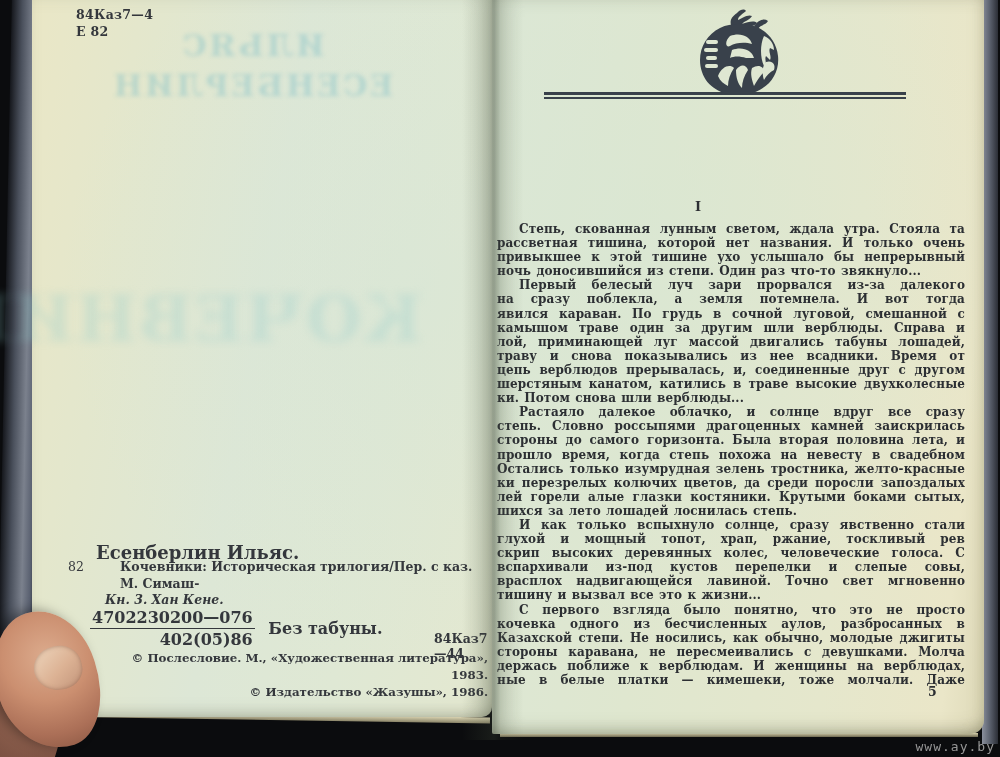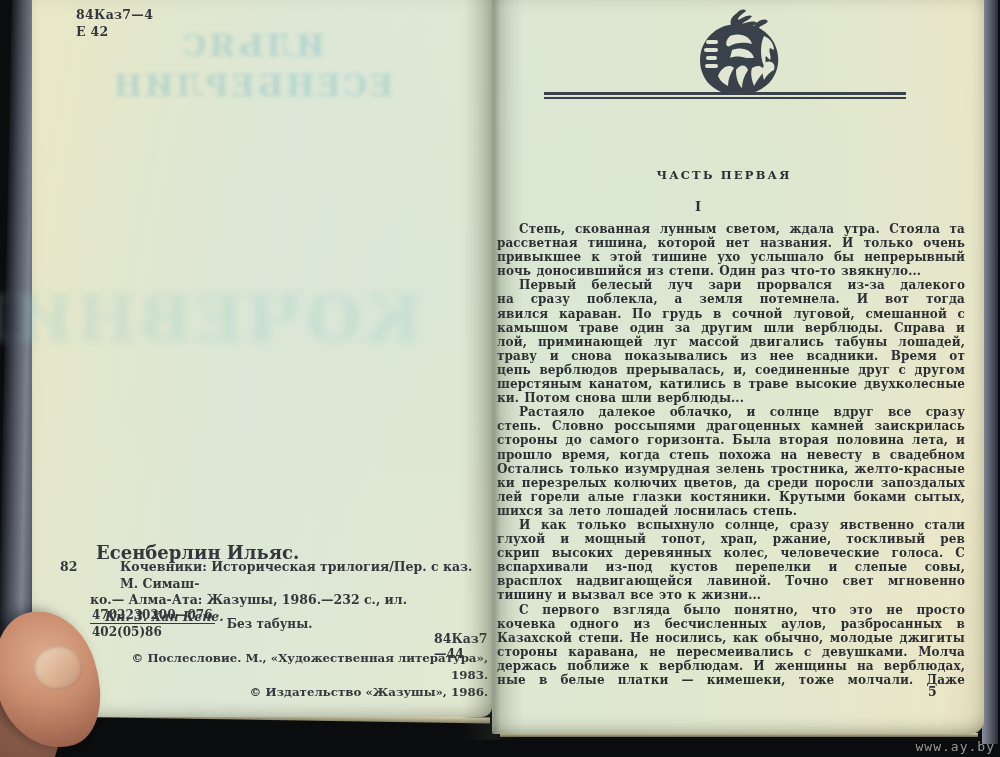--- a/index.html
+++ b/index.html
@@ -55,25 +55,25 @@
   
   .ink{color:#2c2f33;}
   .left-ink{color:#34373c;}
 
   
   .lib-code{position:absolute;left:44px;top:6px;font-size:12.5px;font-weight:bold;line-height:17px;letter-spacing:0.3px;}
   .ghost{position:absolute;transform:scaleX(-1);color:rgba(126,191,198,0.42);filter:blur(2px);font-weight:bold;text-align:center;}
   .ghost-1{left:70px;top:26px;width:300px;font-size:30px;line-height:40px;letter-spacing:3px;}
   .ghost-2{left:60px;top:280px;width:330px;font-size:64px;line-height:78px;letter-spacing:2px;color:rgba(140,200,202,0.26);filter:blur(4px);}
   .author-line{position:absolute;left:64px;top:542px;font-size:18px;font-weight:bold;}
-  .margin-code{position:absolute;left:28px;top:559px;font-size:12.5px;font-weight:bold;}
+  .margin-code{position:absolute;left:36px;top:559px;font-size:12.5px;font-weight:normal;}
   .bib{position:absolute;left:58px;top:559px;width:404px;font-size:12.5px;font-weight:bold;line-height:16.5px;}
   .bib .b1{padding-left:30px;}
   .bib .b3{padding-left:15px;font-style:italic;}
-  .index-block{position:absolute;left:58px;top:608px;font-size:12px;font-weight:bold;}
+  .index-block{position:absolute;left:58px;top:608px;font-size:16px;font-weight:bold;text-align:right;}
   .frac{display:inline-block;vertical-align:middle;}
   .frac .num{display:block;border-bottom:1.6px solid #34373c;padding:0 2px 1px 2px;}
   .frac .den{display:block;padding:1px 2px 0 2px;}
   .index-note{display:inline-block;vertical-align:middle;margin-left:8px;}
   .right-code{position:absolute;left:402px;top:631px;font-size:12.5px;font-weight:bold;}
   .copyright{position:absolute;right:4px;top:650px;width:380px;text-align:right;font-size:11.8px;font-weight:bold;line-height:17px;}
 
   
   .ornament-wrap{position:absolute;left:188px;top:6px;width:120px;height:96px;z-index:2;}
   .double-rule{position:absolute;left:52px;top:92px;width:362px;height:8px;z-index:1;}
@@ -112,28 +112,27 @@
   <div class="fore-edge-right"></div>
   <div class="under-pages-left"></div>
   <div class="under-pages-right"></div>
 
   <div class="page page-left">
     <div class="ghost ghost-1">ИЛЬЯС ЕСЕНБЕРЛИН</div>
     <div class="ghost ghost-2">КОЧЕВНИКИ</div>
 
     <div class="lib-code left-ink">
       <div>84Каз7—4</div>
-      <div>Е 42</div>
+      <div>Е 82</div>
     </div>
 
     <div class="author-line left-ink">Есенберлин Ильяс.</div>
     <div class="margin-code left-ink">82</div>
     <div class="bib left-ink">
       <div class="b1">Кочевники: Историческая трилогия/Пер. с каз. М. Симаш-</div>
-      <div class="b2">ко.— Алма-Ата: Жазушы, 1986.—232 с., ил.</div>
       <div class="b3">Кн. 3. Хан Кене.</div>
     </div>
 
     <div class="index-block left-ink">
       <span class="frac">
         <span class="num">4702230200—076</span>
         <span class="den">402(05)86</span>
       </span>
       <span class="index-note">Без табуны.</span>
     </div>
@@ -172,21 +171,20 @@
           <path d="M38,70 C42,60 50,58 54,62 C50,68 48,74 48,80 C44,78 40,75 38,70 Z"></path>
           <path d="M56,64 C60,58 66,58 68,64 C64,70 62,76 62,82 C58,78 56,72 56,64 Z"></path>
           <path d="M72,62 C78,58 84,60 84,66 C80,70 76,76 74,80 C72,74 70,68 72,62 Z"></path>
           <path d="M86,56 C92,54 96,58 94,64 C90,66 86,70 84,74 C82,68 82,60 86,56 Z"></path>
 
           <path d="M84,30 C90,32 94,38 94,44 L90,42 C88,46 92,50 90,54 L86,50 C84,54 88,58 84,60 C80,52 80,38 84,30 Z"></path>
         </g>
       </svg>
     </div>
 
-    <div class="part-heading ink">ЧАСТЬ ПЕРВАЯ</div>
     <div class="chapter-numeral ink">I</div>
 
     <div class="body-text ink">
         <div class="line indent">Степь, скованная лунным светом, ждала утра. Стояла та пред-</div>
         <div class="line">рассветная тишина, которой нет названия. И только очень чуткое,</div>
         <div class="line">привыкшее к этой тишине ухо услышало бы непрерывный шорох, всю</div>
         <div class="line lastline">ночь доносившийся из степи. Один раз что-то звякнуло...</div>
         <div class="line indent">Первый белесый луч зари прорвался из-за далекого облачка, лу-</div>
         <div class="line">на сразу поблекла, а земля потемнела. И вот тогда неожиданно по-</div>
         <div class="line">явился караван. По грудь в сочной луговой, смешанной с молодым</div>

